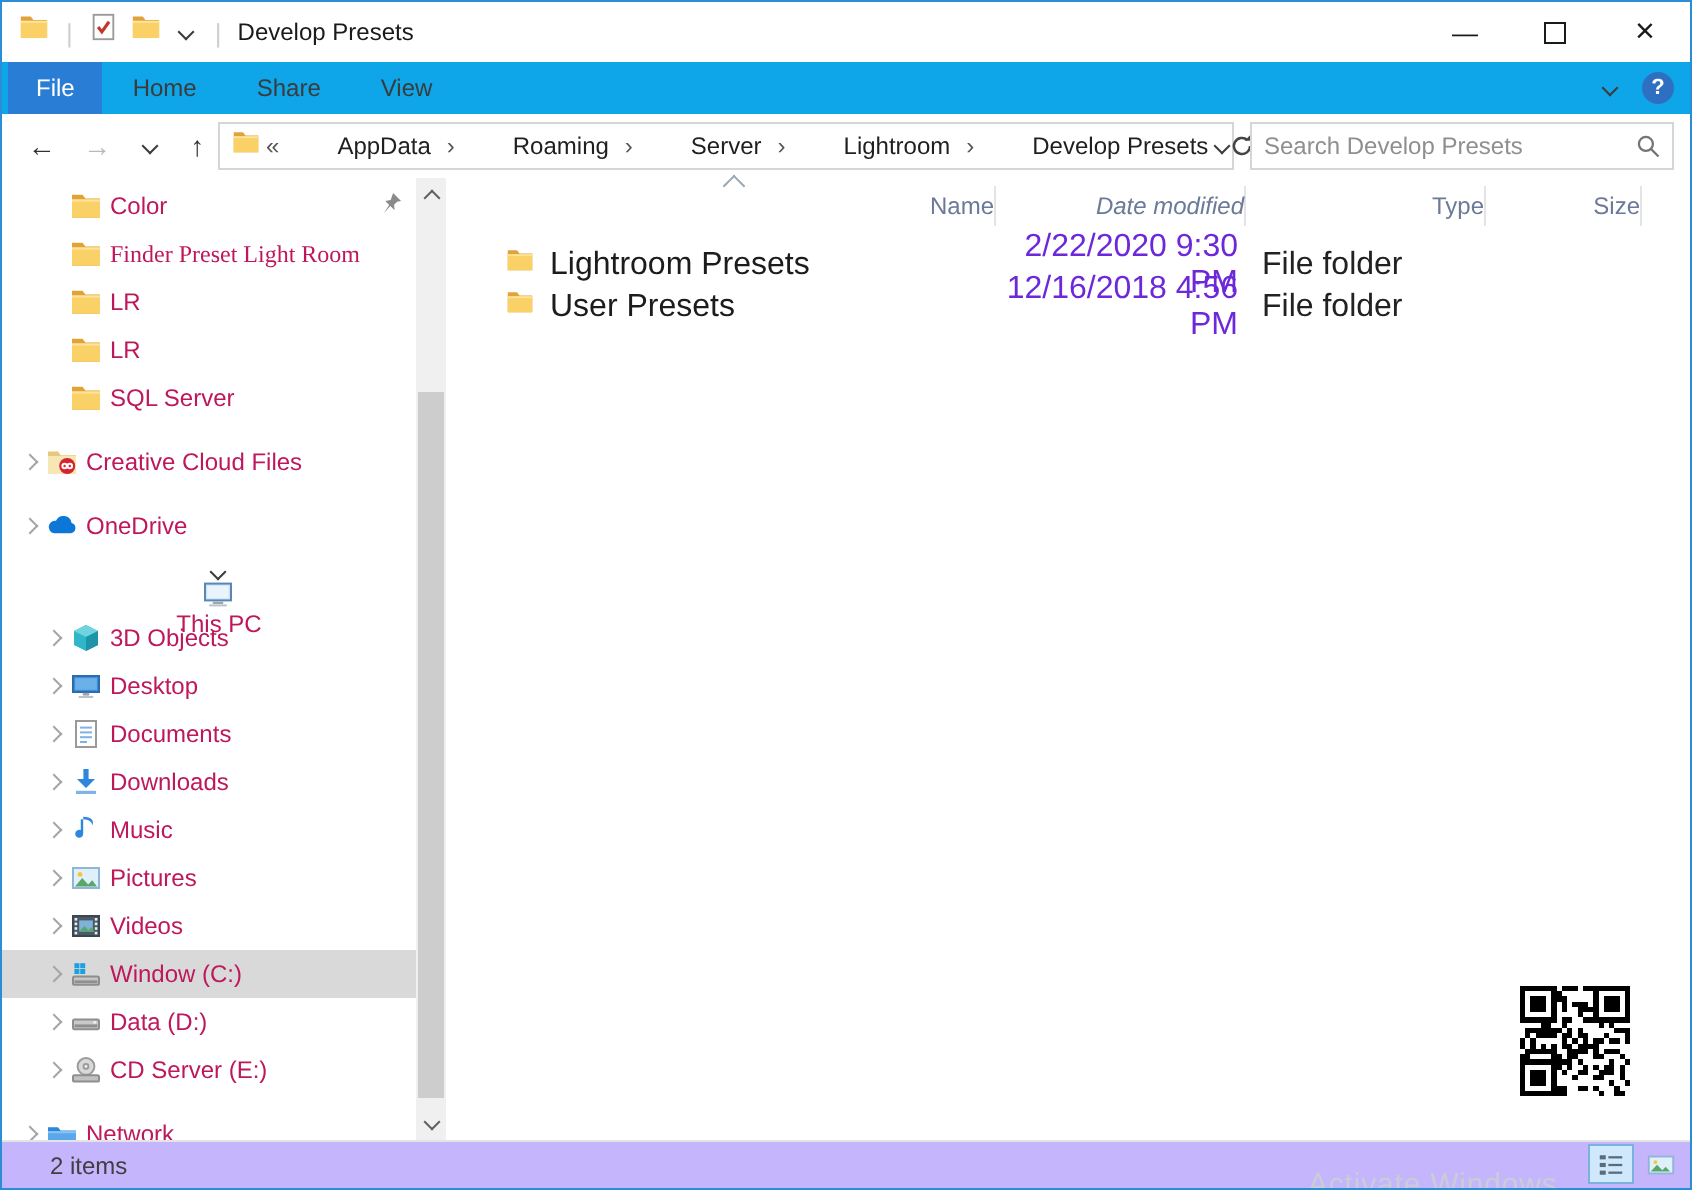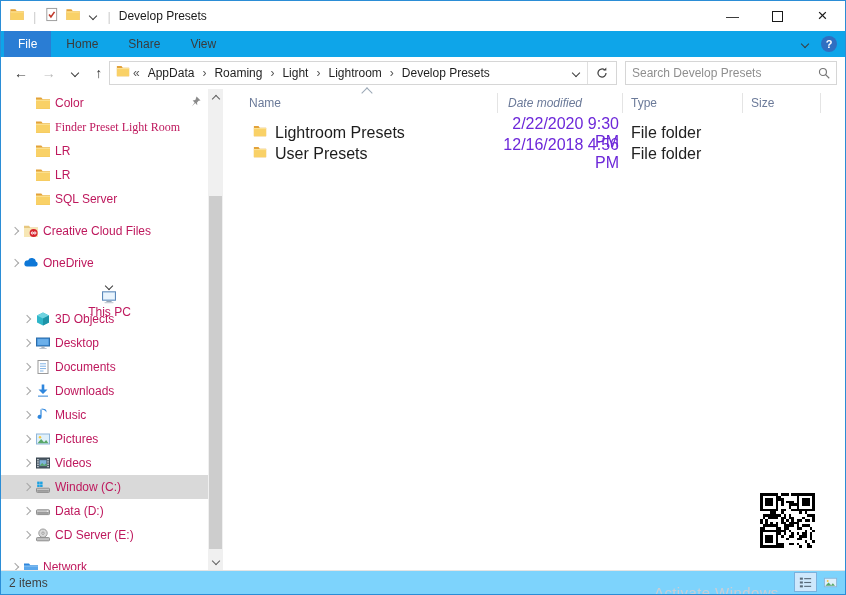--- a/index.html
+++ b/index.html
@@ -23,21 +23,21 @@
   .ribbonright{position:absolute;right:8px;top:30px;height:26px;display:flex;align-items:center;gap:10px;}
   .help{width:16px;height:16px;border-radius:50%;color:#fff;font-size:11px;font-weight:bold;display:flex;align-items:center;justify-content:center;}
 
   
   .addressband{position:absolute;top:56px;left:0;right:0;height:32px;background:#fff;border-bottom:1px solid #e6e6e6;display:flex;align-items:center;}
   .navbtns{display:flex;align-items:center;width:108px;justify-content:space-around;padding-left:6px;box-sizing:border-box;}
   .navarrow{font-size:14px;color:#333;}
   .navarrow.disabled{color:#b9b9b9;}
   .addrbox{height:24px;width:508px;border:1px solid #d6d6d6;display:flex;align-items:center;background:#fff;box-sizing:border-box;padding-left:5px;}
   .crumbs{display:flex;align-items:center;flex:1;font-size:12px;color:#1f1f1f;gap:2px;white-space:nowrap;}
-  .crumb{padding:0 4px;}
+  .crumb{padding:0 4px;margin-left:21px;}
   .crumbsep{color:#555;padding:0 2px;font-size:12px;}
   .addrchev{width:22px;display:flex;justify-content:center;}
   .addrdivider{width:1px;height:22px;background:#e0e0e0;}
   .refreshbtn{width:28px;display:flex;justify-content:center;align-items:center;}
   .searchbox{height:24px;flex:1;margin:0 8px 0 8px;border:1px solid #d6d6d6;display:flex;align-items:center;box-sizing:border-box;}
   .searchbox input{flex:1;border:none;outline:none;font-size:12px;color:#3c3c3c;padding:0 6px;font-family:inherit;background:transparent;}
   .searchbox input::placeholder{color:#8f8f8f;}
   .searchicon{width:24px;display:flex;justify-content:center;}
 
   
@@ -55,37 +55,37 @@
 
   
   .sbscroll{width:15px;background:#f0f0f0;position:relative;flex:none;}
   .sbbtn{position:absolute;left:0;width:15px;height:17px;display:flex;align-items:center;justify-content:center;}
   .sbbtn .chev{border-color:#606060;}
   .sbthumb{position:absolute;left:1px;width:13px;background:#cdcdcd;}
 
   
   .main{flex:1;position:relative;}
   .list{position:absolute;left:6px;top:0;right:2px;}
-  .lheader{display:flex;height:28px;align-items:center;position:relative;}
+  .lheader{display:flex;height:28px;align-items:center;position:relative;text-align:right;}
   .hcell{font-size:12px;box-sizing:border-box;height:20px;line-height:20px;border-right:1px solid #e4e4e4;}
   .hname{width:269px;padding-left:20px;}
   .hdate{width:125px;padding-left:10px;font-style:italic;}
   .htype{width:120px;padding-left:8px;}
   .hsize{width:78px;padding-left:8px;}
   .sortcaret{position:absolute;left:134px;top:0px;width:7px;height:7px;border-left:1.2px solid #9aa7b5;border-top:1.2px solid #9aa7b5;transform:rotate(45deg);}
   .lrows{margin-top:5px;}
   .lrow{display:flex;height:21px;align-items:center;font-size:16px;color:#1c1c1c;}
   .cname{width:269px;box-sizing:border-box;padding-left:23px;display:flex;align-items:center;gap:7px;}
   .cdate{width:125px;box-sizing:border-box;text-align:right;padding-right:4px;color:#6d28d9;}
   .ctype{width:120px;box-sizing:border-box;padding-left:8px;color:#222;}
   .csize{width:78px;}
   .qr{position:absolute;}
 
   
-  .statusbar{position:absolute;left:0;right:0;bottom:0;height:23px;border-top:1px solid #e4e4e4;background:#7dd3fc;display:flex;align-items:center;}
+  .statusbar{position:absolute;left:0;right:0;bottom:0;height:23px;border-top:1px solid #e4e4e4;background:#c4b5fd;display:flex;align-items:center;padding-left:16px;}
   .statustext{font-size:12px;color:#3f3f3f;padding-left:8px;}
   .viewbtns{position:absolute;right:3px;top:1px;display:flex;gap:2px;}
   .vbtn{width:23px;height:20px;display:flex;align-items:center;justify-content:center;border:1px solid transparent;box-sizing:border-box;}
   .vbtn.selected{border-color:#7ab1dd;}
   .watermark{position:absolute;left:653px;top:583px;font-size:15px;color:#c9ced6;letter-spacing:.4px;white-space:nowrap;pointer-events:none;}
 </style>
 </head>
 <body>
 
 <div class="window" style="border-color: rgb(43, 141, 214);">
@@ -149,21 +149,21 @@
             <path d="M1 2.4h5.3l1.4 1.9H15v9.6H1z" fill="#e3a239"></path>
             <path d="M1 4.7h14v9.2H1z" fill="#f9d167"></path>
             <path d="M1 4.7h14v1.1H1z" fill="#fce49a"></path>
           </svg></span>
       <div class="crumbs" id="crumbs">
           <span class="crumbsep">«</span>
           <span class="crumb">AppData</span>
           <span class="crumbsep">›</span>
           <span class="crumb">Roaming</span>
           <span class="crumbsep">›</span>
-          <span class="crumb">Light</span>
+          <span class="crumb">Server</span>
           <span class="crumbsep">›</span>
           <span class="crumb">Lightroom</span>
           <span class="crumbsep">›</span>
           <span class="crumb">Develop Presets</span>
         </div>
       <span class="addrchev">
           <span class="chev down"></span>
         </span>
       <span class="addrdivider"></span>
       <span class="refreshbtn" id="refresh">

